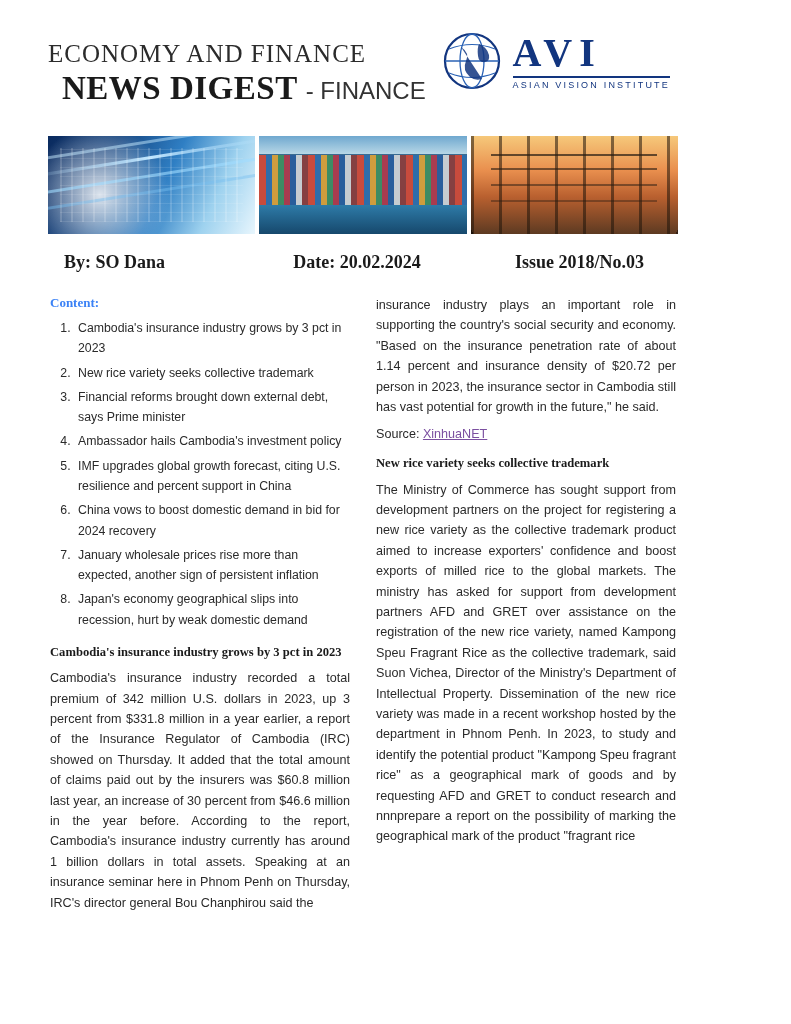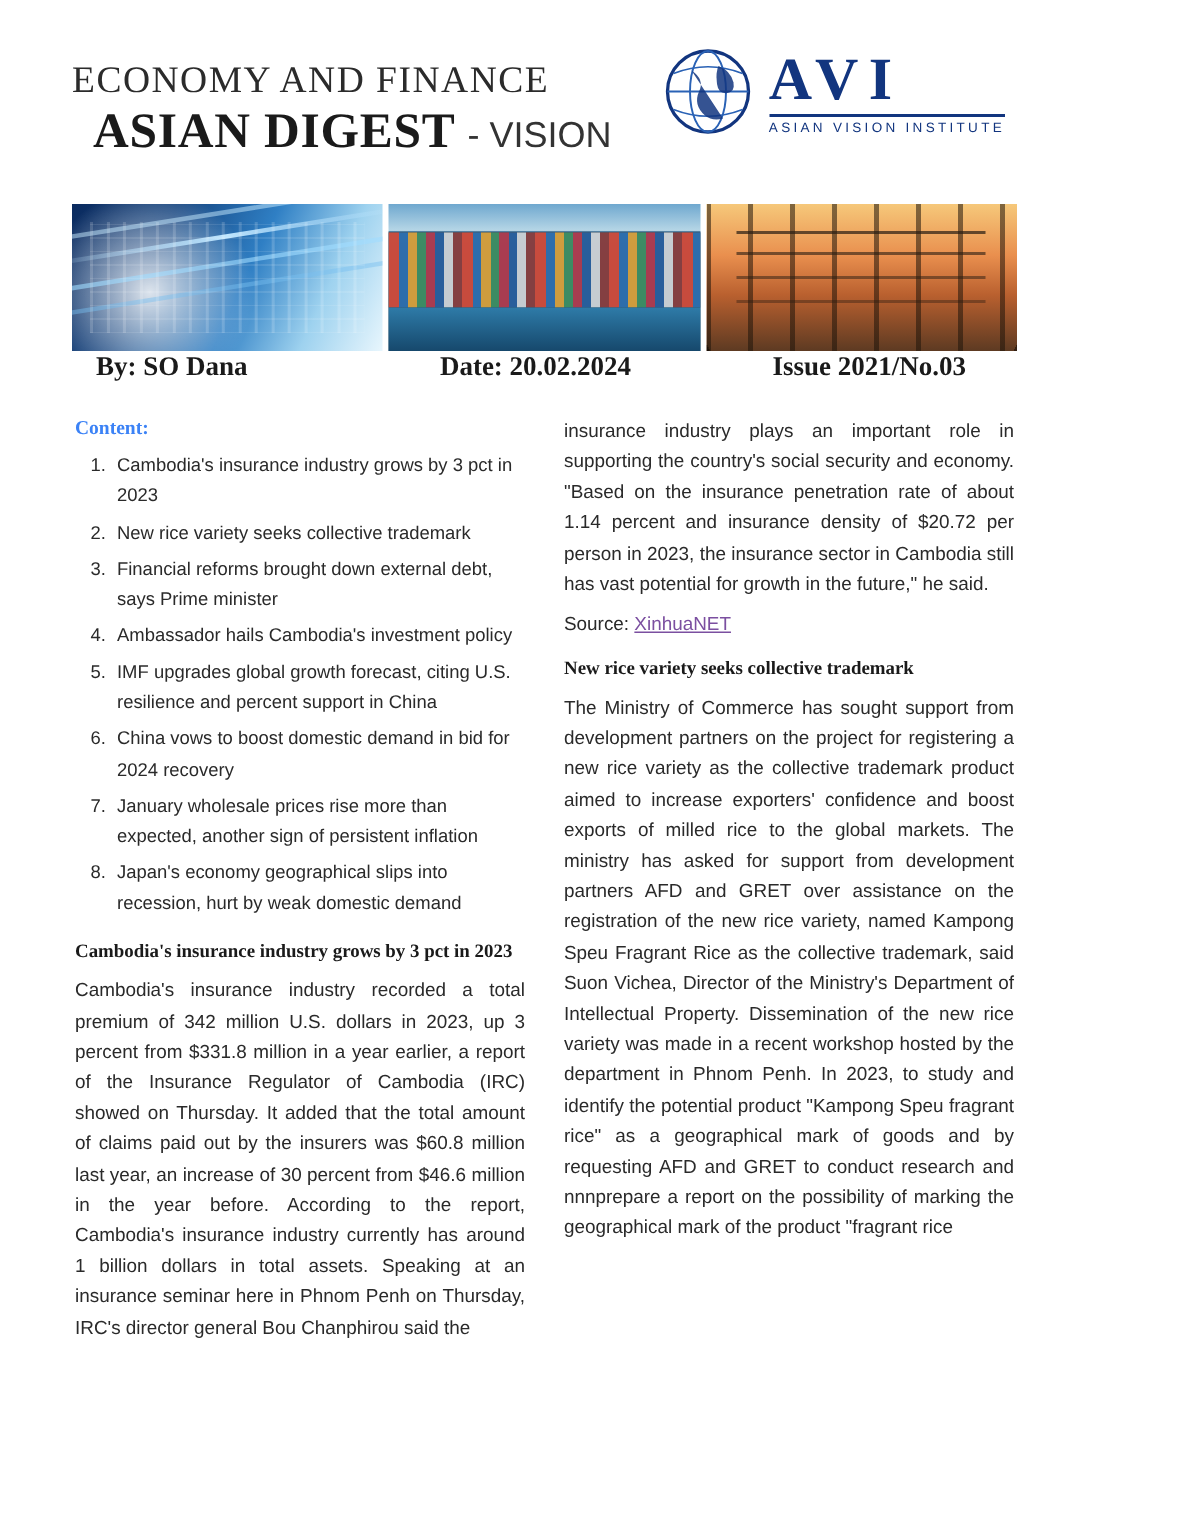--- a/index.html
+++ b/index.html
@@ -183,20 +183,21 @@
 
   
   .byline {
     display: flex;
     justify-content: space-between;
     align-items: center;
     font-family: "Liberation Serif", serif;
     font-weight: bold;
     font-size: 18px;
     color: #1a1a1a;
+    margin-top: 18px;
     padding: 0 10px 0 16px;
   }
   .byline .date { margin-left: 34px; }
   .byline .issue { margin-right: 24px; }
 
   
   .columns {
     display: flex;
     gap: 26px;
     margin-top: 22px;
@@ -250,22 +251,22 @@
 </style>
 </head>
 <body>
 
 <div class="page">
 
   <div class="masthead">
     <div class="masthead-text">
       <div class="kicker">ECONOMY AND FINANCE</div>
       <div class="title-row">
-        <span class="main-title">ASIAN DIGEST</span>
-        <span class="sub-title">- VISION</span>
+        <span class="main-title">NEWS DIGEST</span>
+        <span class="sub-title">- FINANCE</span>
       </div>
     </div>
 
     <div class="logo">
       <div class="logo-mark">
         <svg width="62" height="62" viewBox="0 0 62 62" aria-hidden="true">
           <circle cx="31" cy="31" r="27" fill="none" stroke="#12357f" stroke-width="2.2"></circle>
           <ellipse cx="31" cy="31" rx="12" ry="27" fill="none" stroke="#2a62b5" stroke-width="1.3"></ellipse>
           <line x1="4" y1="31" x2="58" y2="31" stroke="#2a62b5" stroke-width="1.3"></line>
           <path d="M8,19 Q31,10 54,19" fill="none" stroke="#2a62b5" stroke-width="1.1"></path>
@@ -283,21 +284,21 @@
 
   <div class="banner">
     <div class="banner-cell b1"></div>
     <div class="banner-cell b2"></div>
     <div class="banner-cell b3"></div>
   </div>
 
   <div class="byline">
     <span class="author">By:  SO Dana</span>
     <span class="date">Date: 20.02.2024</span>
-    <span class="issue">Issue 2021/No.03</span>
+    <span class="issue">Issue 2018/No.03</span>
   </div>
 
   <div class="columns">
 
     <div class="col">
       <div class="content-label">Content:</div>
       <ol class="toc">
         <li>Cambodia's insurance industry grows by 3 pct in 2023</li>
         <li>New rice variety seeks collective trademark</li>
         <li>Financial reforms brought down external debt, says Prime minister</li>

